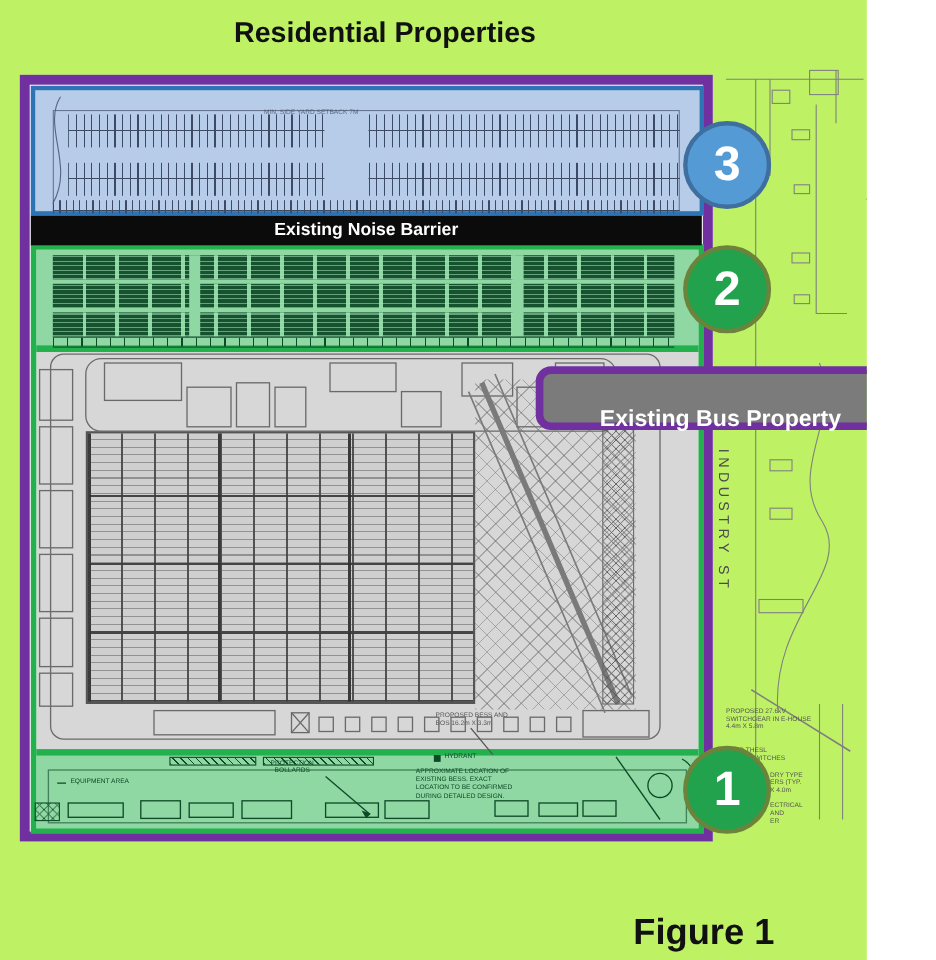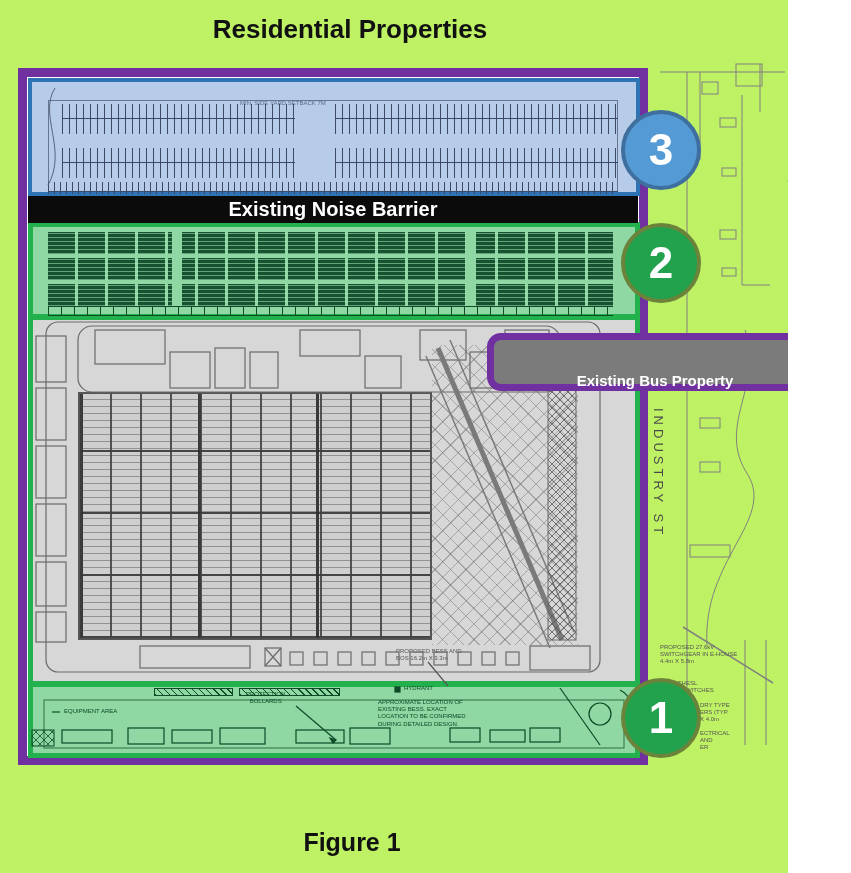--- a/index.html
+++ b/index.html
@@ -4,21 +4,21 @@
 <style>
   * { margin:0; padding:0; box-sizing:border-box; }
   body { background:#ffffff; font-family:"Liberation Sans", sans-serif; }
   .canvas { position:relative; width:788px; height:873px; background:#bef264; overflow:hidden;text-decoration:underline; }
   .abs { position:absolute; }
   .tiny { font-size:6px; line-height:1.2; white-space:pre-line; color:#0d4a26; }
 
   .title-top { left:0; top:14px; width:700px; text-align:center;
                font-size:26px; font-weight:bold; color:#111; }
   .footer-line1 { left:0; top:795px; width:704px; text-align:center; font-size:25px; font-weight:bold; color:#111; }
-  .footer-line2 { left:0; top:828px; width:704px; text-align:center; font-size:25px; font-weight:bold; color:#111; }
+  .footer-line2 { left:0; top:828px; width:704px; text-align:right; font-size:33px; font-weight:bold; color:#111; }
 
   .purple-box { left:18px; top:68px; width:630px; height:697px;
                 border:9px solid #7030A0; background:#fdfdfd; z-index:1; }
 
   
   .blue-zone { left:28px; top:78px; width:612px; height:118px;
                background:#B6CCE8; border:4px solid #2E74B5; z-index:2; }
   .blue-inner-rect { left:48px; top:100px; width:570px; height:92px;
                      border:1px solid rgba(61,74,99,.65); z-index:3; }
   .prow { height:30px; z-index:3;
@@ -27,21 +27,21 @@
             repeating-linear-gradient(90deg, #3d4a63 0 1px, transparent 1px 7px); }
   .prow-ticks { height:12px; z-index:3;
           background-image:
             linear-gradient(transparent 9px, #3d4a63 9px, #3d4a63 10px, transparent 10px),
             repeating-linear-gradient(90deg, #3d4a63 0 1px, transparent 1px 6px); }
   .setback-note { left:240px; top:100px; color:#3d4a63; opacity:.75; z-index:4; }
 
   
   .noise-bar { left:28px; top:196px; width:610px; height:27px; background:#0b0b0b;
                display:flex; align-items:center; justify-content:center; z-index:4; }
-  .noise-bar span { color:#fff; font-weight:bold; font-size:20px; }
+  .noise-bar span { color:#fff; font-weight:bold; font-size:16px; }
 
   
   .green-outline { left:28px; top:222px; width:612px; height:536px;
                    border:5px solid #22B14C; z-index:3; }
   .zone2-fill { left:33px; top:227px; width:602px; height:91px; background:#8FD7A3; z-index:2; }
   .zone1-fill { left:33px; top:687px; width:602px; height:66px; background:#8FD7A3; z-index:2; }
   .green-line { background:#22B14C; z-index:3; }
 
   .stall-band { left:48px; width:565px; height:22px; background-color:#14532d; z-index:3;
       background-image:
@@ -73,21 +73,21 @@
 
   .equipment-note { left:64px; top:708px; z-index:4; }
   .bollards-note { left:246px; top:691px; z-index:4; text-align:center; }
   .hydrant-note { left:404px; top:685px; z-index:4; }
   .approx-note { left:378px; top:699px; z-index:4; }
 
   
   .bus-label { left:487px; top:333px; width:336px; height:58px; z-index:12;
       border:7px solid #7030A0; border-radius:14px; background:#7b7b7b;
       display:flex; align-items:center; justify-content:center; }
-  .bus-label span { color:#fff; font-weight:bold; font-size:15px;margin-top:37px; }
+  .bus-label span { color:#fff; font-weight:bold; font-size:21px;margin-top:37px; }
 
   .zone-circle { width:80px; height:80px; border-radius:50%; z-index:12;
       display:flex; align-items:center; justify-content:center;
       color:#fff; font-size:44px; font-weight:bold; }
   .circle-3 { left:621px; top:110px; background:#549BD5; border:4px solid #3F6F9E; }
   .circle-2 { left:621px; top:223px; background:#22A24D; border:4px solid #6B833B; }
   .circle-1 { left:621px; top:678px; background:#22A24D; border:4px solid #6B833B; }
 
   .north-label { left:795px; top:92px; width:50px; text-align:center;
       font-size:31px; font-weight:bold; color:#000; z-index:10; }

